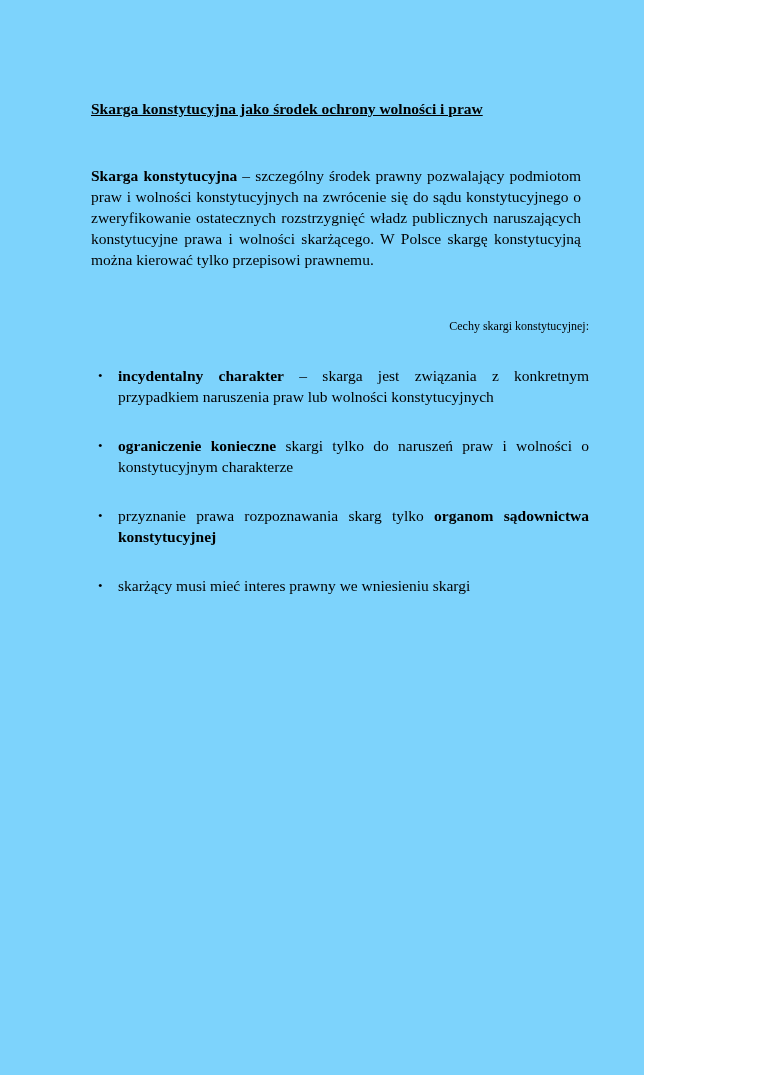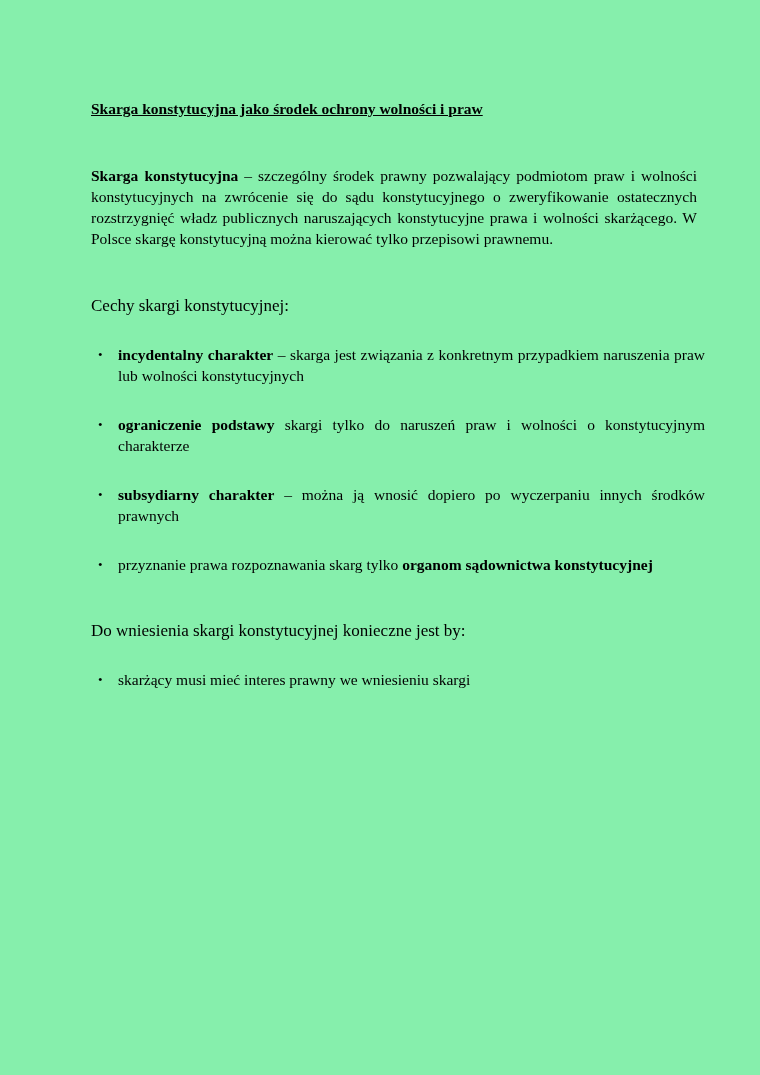--- a/index.html
+++ b/index.html
@@ -9,42 +9,43 @@
   }
   body {
     width: 760px;
     height: 1075px;
     font-family: "Liberation Serif", "DejaVu Serif", serif;
     color: #000000;
     overflow: hidden;
   }
   .page {
     box-sizing: border-box;
-    width: 760px;
+    width: 644px;
     height: 1075px;
     padding: 98px 55px 40px 91px;
-    background: #86efac;
+    background: #7dd3fc;
   }
   .doc-title {
     font-size: 15.5px;
     font-weight: bold;
     text-decoration: underline;
     margin: 0;
     line-height: 21px;
   }
   .para {
     font-size: 15.5px;
     line-height: 21px;
     text-align: justify;
     margin: 46px 8px 0 0;
   }
   .heading {
-    font-size: 17px;
+    font-size: 12px;
     line-height: 21px;
     margin: 46px 0 0 0;
+    text-align: right;
   }
   .heading.second {
     margin-top: 45px;
   }
   ul.bullets {
     list-style: none;
     margin: 8px 0 0 0;
     padding: 0;
   }
   ul.bullets li {
@@ -71,24 +72,22 @@
 <div class="page">
 
   <h1 class="doc-title">Skarga konstytucyjna jako środek ochrony wolności i praw</h1>
 
   <p class="para"><b>Skarga konstytucyjna</b><span> – szczególny środek prawny pozwalający podmiotom praw i wolności konstytucyjnych na zwrócenie się do sądu konstytucyjnego o zweryfikowanie ostatecznych rozstrzygnięć władz publicznych naruszających konstytucyjne prawa i wolności skarżącego. W Polsce skargę konstytucyjną można kierować tylko przepisowi prawnemu.</span></p>
 
   <p class="heading">Cechy skargi konstytucyjnej:</p>
 
   <ul class="bullets">
     <li><b>incydentalny charakter</b><span> – skarga jest związania z konkretnym przypadkiem naruszenia praw lub wolności konstytucyjnych</span></li>
-    <li><b>ograniczenie podstawy</b><span> skargi tylko do naruszeń praw i wolności o konstytucyjnym charakterze</span></li>
-    <li><b>subsydiarny charakter</b><span> – można ją wnosić dopiero po wyczerpaniu innych środków prawnych</span></li>
+    <li><b>ograniczenie konieczne</b><span> skargi tylko do naruszeń praw i wolności o konstytucyjnym charakterze</span></li>
     <li><span>przyznanie prawa rozpoznawania skarg tylko </span><b>organom sądownictwa konstytucyjnej</b></li>
   </ul>
 
-  <p class="heading second">Do wniesienia skargi konstytucyjnej konieczne jest by:</p>
 
   <ul class="bullets">
     <li><span>skarżący musi mieć interes prawny we wniesieniu skargi</span></li>
   </ul>
 
 </div>
 
 </body></html>

